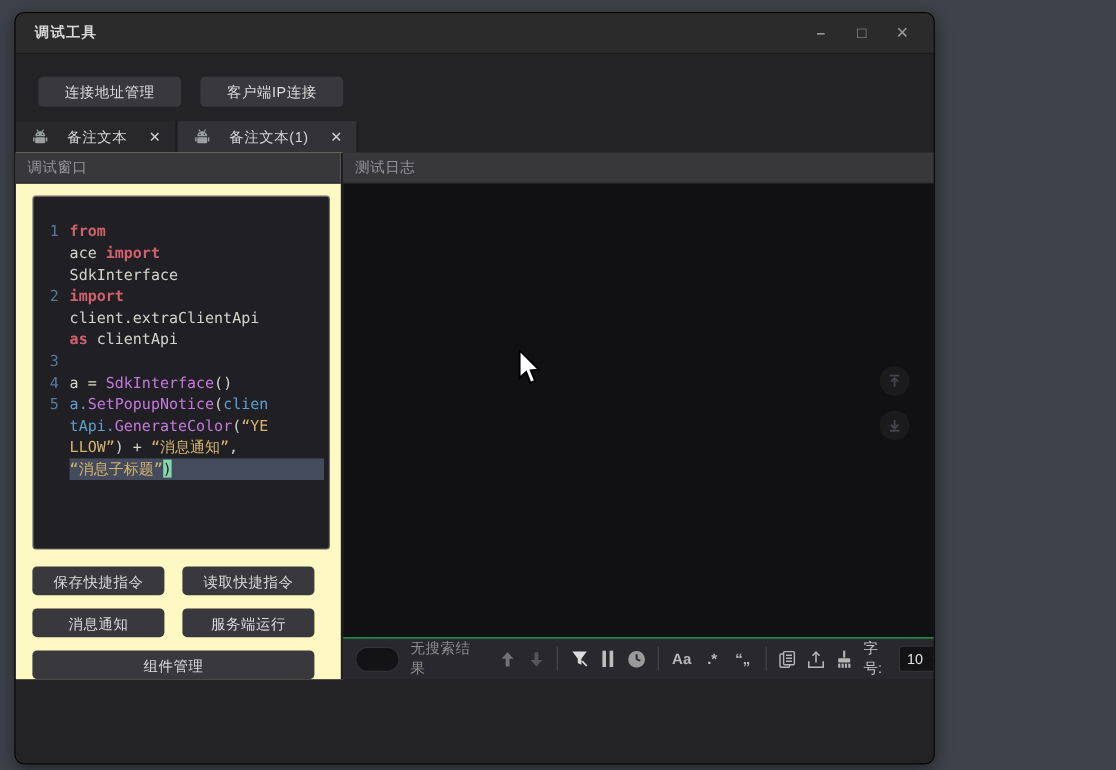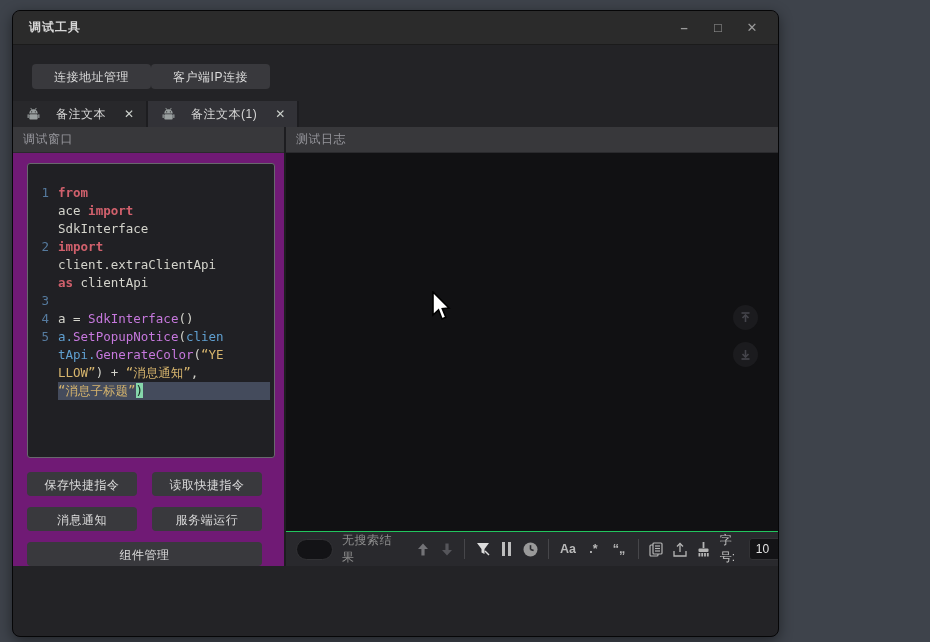--- a/index.html
+++ b/index.html
@@ -23,41 +23,41 @@
     display:flex; align-items:center; padding:0 12px 0 16px;
     border-bottom:1px solid #1b1b1b;
   }
   .titlebar .title { font-size:12px; font-weight:bold; color:#d8d8d8; letter-spacing:1px; }
   .win-controls { margin-left:auto; display:flex; gap:6px; }
   .win-btn {
     width:28px; height:24px; display:flex; align-items:center; justify-content:center;
     color:#9a9a9a; font-size:13px; font-weight:bold; border-radius:3px; cursor:default;
   }
   
-  .topbar { padding:19px 12px 0 19px; display:flex; gap:0; }
+  .topbar { padding:19px 12px 0 19px; display:flex; gap:16px; }
   .btn {
     background:#39393d; border:none; border-radius:4px; color:#dcdcdc;
     font-size:12px; padding:5px 14px; height:25px; min-width:119px;
     font-family:inherit; letter-spacing:.5px;
   }
   
   .tabbar { margin-top:12px; display:flex; height:26px; }
   .tab {
     display:flex; align-items:center; gap:8px; padding:0 12px 0 14px;
     font-size:12px; color:#d6d6d6; border-right:2px solid #1d1d20;
   }
   .tab.inactive { background:#28282b; }
   .tab.active   { background:#323237; }
   .tab .robot { width:13px; height:14px; display:inline-flex; }
   .tab .tab-label { padding:0 10px 0 8px; letter-spacing:.5px; }
   .tab .tab-close { color:#cdd2cd; font-weight:bold; font-size:12px; }
   
   .panels { flex:1; display:flex; }
   .left-panel {
-    width:273px; flex:0 0 273px; background:#701a75;
+    width:273px; flex:0 0 273px; background:#fef9c3;
     border-right:2px solid #1d1d20; display:flex; flex-direction:column;
     height:439px;
   }
   .panel-header {
     height:26px; background:#38383b; color:#96969c; font-size:12px;
     display:flex; align-items:center; padding-left:10px; letter-spacing:.5px;
     border-bottom:1px solid #2a2a2d; flex:0 0 26px;
   }
   .code-box {
     margin:10px 9px 6px 14px; height:296px;

